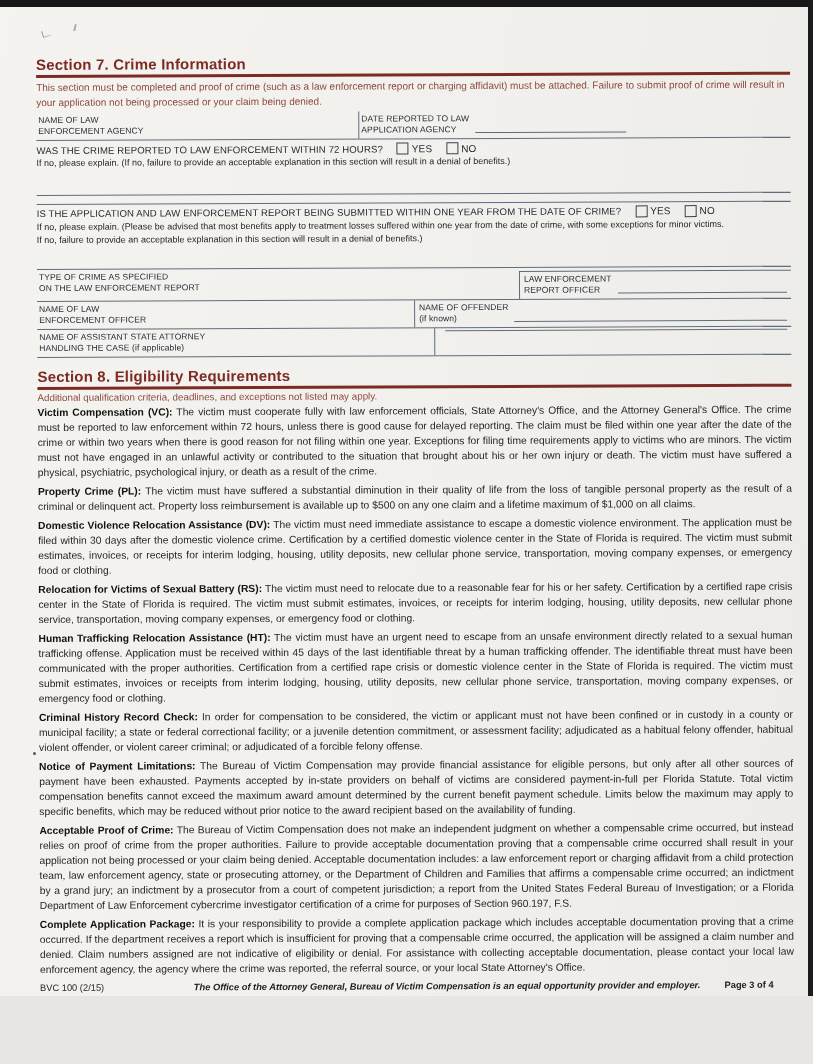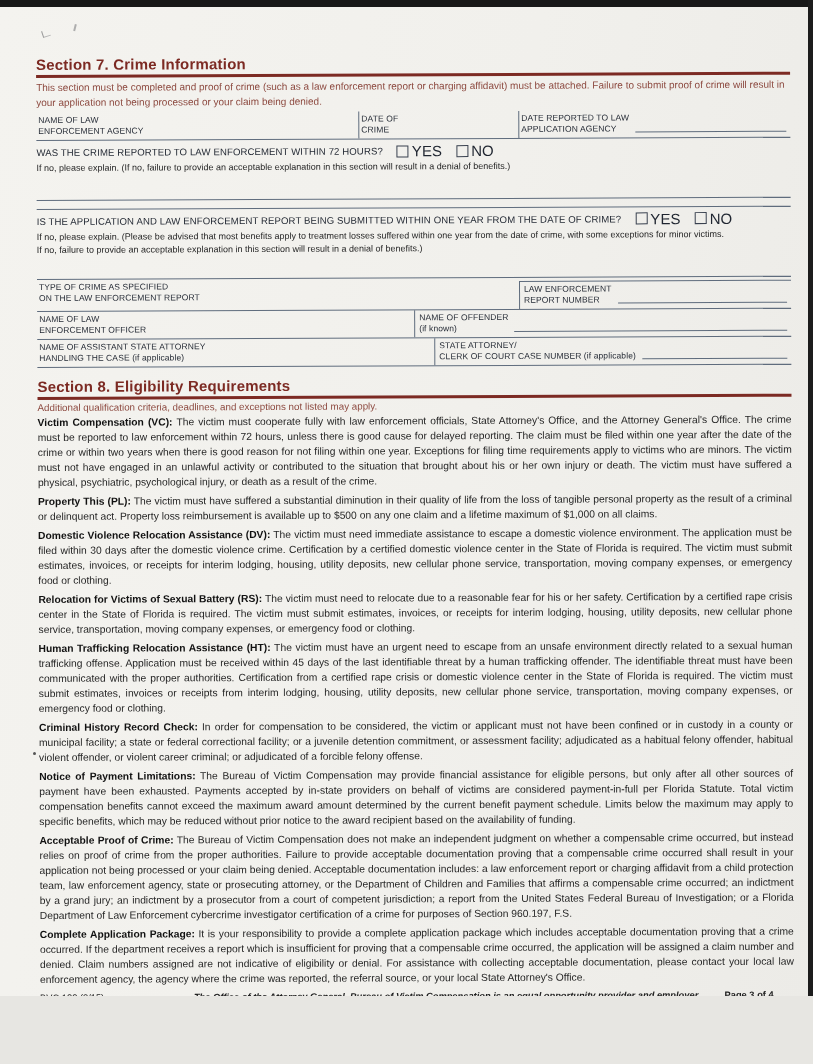--- a/index.html
+++ b/index.html
@@ -28,21 +28,21 @@
   .c2{width:160px;}
   .c3{width:272px;}
   .field-label{font-size:8.5px;line-height:11px;color:#1f2530;white-space:pre-line;letter-spacing:.1px;}
   .cellflex{display:flex;}
   .wline{flex:1;border-bottom:1px solid #5f6c7d;margin:0 0 2px 6px;align-self:flex-end;min-width:20px;}
 
   .q-line{font-size:9.6px;color:#1f2530;margin-top:3px;display:flex;align-items:center;letter-spacing:.1px;}
   .q-note{font-size:9px;color:#262626;line-height:11.5px;margin-top:2px;}
   .cbgroup{display:flex;align-items:center;margin-left:14px;}
   .checkbox{display:inline-block;width:10px;height:10px;border:1.5px solid #39414f;margin-right:3px;background:transparent;}
-  .cblabel{font-size:15px;color:#1f2530;}
+  .cblabel{font-size:10px;color:#1f2530;}
 
   .answer-line{height:25px;border-bottom:1px solid #5f6c7d;}
   .answer-line.short{height:22px;}
   .subdivider{height:8px;border-bottom:1px solid #5f6c7d;}
 
   .tbl-row{display:flex;border-bottom:1px solid #5f6c7d;}
   .tbl-row .left{flex:1;padding:2px 4px 3px 2px;box-sizing:border-box;}
   .tbl-row .right{border-left:1px solid #5f6c7d;padding:2px 4px 3px 4px;box-sizing:border-box;}
   .rA .right{width:272px;border-top:1px solid #5f6c7d;margin-top:3px;}
   .rB .left{flex:0 0 377px;}
@@ -72,24 +72,20 @@
   <div class="content">
 
     <div>
       <div class="sec-title">Section 7. Crime Information</div>
       <div class="sec-intro">This section must be completed and proof of crime (such as a law enforcement report or charging affidavit) must be attached.  Failure to submit proof of crime will result in your application not being processed or your claim being denied.</div>
 
       <div class="field-row">
         <div class="fcell c1">
           <div class="field-label">NAME OF LAW
 ENFORCEMENT AGENCY</div>
-        </div>
-        <div class="fcell c2">
-          <div class="field-label">DATE OF
-CRIME</div>
         </div>
         <div class="fcell c3">
           <div class="cellflex">
             <div class="field-label">DATE REPORTED TO LAW
 APPLICATION AGENCY</div>
             <div class="wline"></div>
           </div>
         </div>
       </div>
 
@@ -126,21 +122,21 @@
       <div class="answer-line short"></div>
 
       <div class="tbl-row rA">
         <div class="left">
           <div class="field-label">TYPE OF CRIME AS SPECIFIED
 ON THE LAW ENFORCEMENT REPORT</div>
         </div>
         <div class="right">
           <div class="cellflex">
             <div class="field-label">LAW ENFORCEMENT
-REPORT NUMBER</div>
+REPORT OFFICER</div>
             <div class="wline"></div>
           </div>
         </div>
       </div>
 
       <div class="tbl-row rB">
         <div class="left">
           <div class="field-label">NAME OF LAW
 ENFORCEMENT OFFICER</div>
         </div>
@@ -153,34 +149,32 @@
         </div>
       </div>
 
       <div class="tbl-row rC">
         <div class="left">
           <div class="field-label">NAME OF ASSISTANT STATE ATTORNEY
 HANDLING THE CASE  (if applicable)</div>
         </div>
         <div class="right">
           <div class="cellflex">
-            <div class="field-label">STATE ATTORNEY/
-CLERK OF COURT CASE NUMBER (if applicable)</div>
             <div class="wline"></div>
           </div>
         </div>
       </div>
     </div>
 
     <div class="sec8">
       <div class="sec-title">Section 8. Eligibility Requirements</div>
       <div class="sec8-sub">Additional qualification criteria, deadlines, and exceptions not listed may apply.</div>
 
       <p class="para"><b>Victim Compensation (VC):</b><span> The victim must cooperate fully with law enforcement officials, State Attorney's Office, and the Attorney General's Office. The crime must be reported to law enforcement within 72 hours, unless there is good cause for delayed reporting. The claim must be filed within one year after the date of the crime or within two years when there is good reason for not filing within one year. Exceptions for filing time requirements apply to victims who are minors. The victim must not have engaged in an unlawful activity or contributed to the situation that brought about his or her own injury or death.  The victim must have suffered a physical, psychiatric, psychological injury, or death as a result of the crime.</span></p>
-      <p class="para"><b>Property This (PL):</b><span> The victim must have suffered a substantial diminution in their quality of life from the loss of tangible personal property as the result of a criminal or delinquent act.  Property loss reimbursement is available up to $500 on any one claim and a lifetime maximum of $1,000 on all claims.</span></p>
+      <p class="para"><b>Property Crime (PL):</b><span> The victim must have suffered a substantial diminution in their quality of life from the loss of tangible personal property as the result of a criminal or delinquent act.  Property loss reimbursement is available up to $500 on any one claim and a lifetime maximum of $1,000 on all claims.</span></p>
       <p class="para"><b>Domestic Violence Relocation Assistance (DV):</b><span> The victim must need immediate assistance to escape a domestic violence environment. The application must be filed within 30 days after the domestic violence crime. Certification by a certified domestic violence center in the State of Florida is required. The victim must submit estimates, invoices, or receipts for interim lodging, housing, utility deposits, new cellular phone service, transportation, moving company expenses, or emergency food or clothing.</span></p>
       <p class="para"><b>Relocation for Victims of Sexual Battery (RS):</b><span> The victim must need to relocate due to a reasonable fear for his or her safety. Certification by a certified rape crisis center in the State of Florida is required. The victim must submit estimates, invoices, or receipts for interim lodging, housing, utility deposits, new cellular phone service, transportation, moving company expenses, or emergency food or clothing.</span></p>
       <p class="para"><b>Human Trafficking Relocation Assistance (HT):</b><span> The victim must have an urgent need to escape from an unsafe environment directly related to a sexual human trafficking offense.  Application must be received within 45 days of the last identifiable threat by a human trafficking offender.  The identifiable threat must have been communicated with the proper authorities.  Certification from a certified rape crisis or domestic violence center in the State of Florida is required.  The victim must submit estimates, invoices or receipts from interim lodging, housing, utility deposits, new cellular phone service, transportation, moving company expenses, or emergency food or clothing.</span></p>
       <p class="para"><b>Criminal History Record Check:</b><span> In order for compensation to be considered, the victim or applicant must not have been confined or in custody in a county or municipal facility; a state or federal correctional facility; or a juvenile detention commitment, or assessment facility; adjudicated as a habitual felony offender, habitual violent offender, or violent career criminal; or adjudicated of a forcible felony offense.</span></p>
       <p class="para"><b>Notice of Payment Limitations:</b><span> The Bureau of Victim Compensation may provide financial assistance for eligible persons, but only after all other sources of payment have been exhausted. Payments accepted by in-state providers on behalf of victims are considered payment-in-full per Florida Statute. Total victim compensation benefits cannot exceed the maximum award amount determined by the current benefit payment schedule. Limits below the maximum may apply to specific benefits, which may be reduced without prior notice to the award recipient based on the availability of funding.</span></p>
       <p class="para"><b>Acceptable Proof of Crime:</b><span> The Bureau of Victim Compensation does not make an independent judgment on whether a compensable crime occurred, but instead relies on proof of crime from the proper authorities.  Failure to provide acceptable documentation proving that a compensable crime occurred shall result in your application not being processed or your claim being denied.  Acceptable documentation includes: a law enforcement report or charging affidavit from a child protection team, law enforcement agency, state or prosecuting attorney, or the Department of Children and Families that affirms a compensable crime occurred; an indictment by a grand jury; an indictment by a prosecutor from a court of competent jurisdiction; a report from the United States Federal Bureau of Investigation; or a Florida Department of Law Enforcement cybercrime investigator certification of a crime for purposes of Section 960.197, F.S.</span></p>
       <p class="para"><b>Complete Application Package:</b><span> It is your responsibility to provide a complete application package which includes acceptable documentation proving that a crime occurred. If the department receives a report which is insufficient for proving that a compensable crime occurred, the application will be assigned a claim number and denied.  Claim numbers assigned are not indicative of eligibility or denial.  For assistance with collecting acceptable documentation, please contact your local law enforcement agency, the agency where the crime was reported, the referral source, or your local State Attorney's Office.</span></p>
     </div>
 
     <div class="footer">

